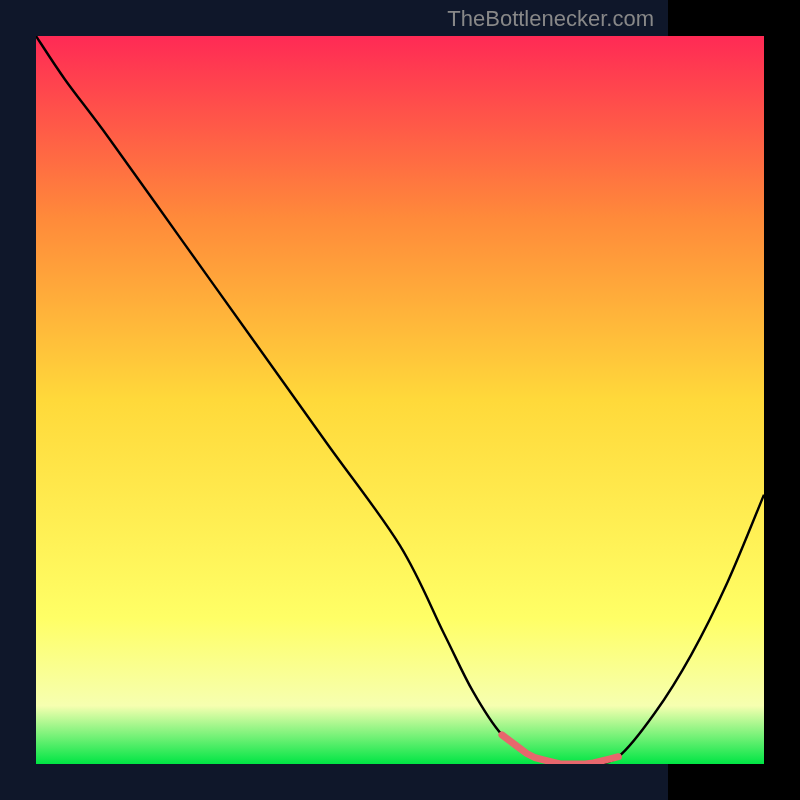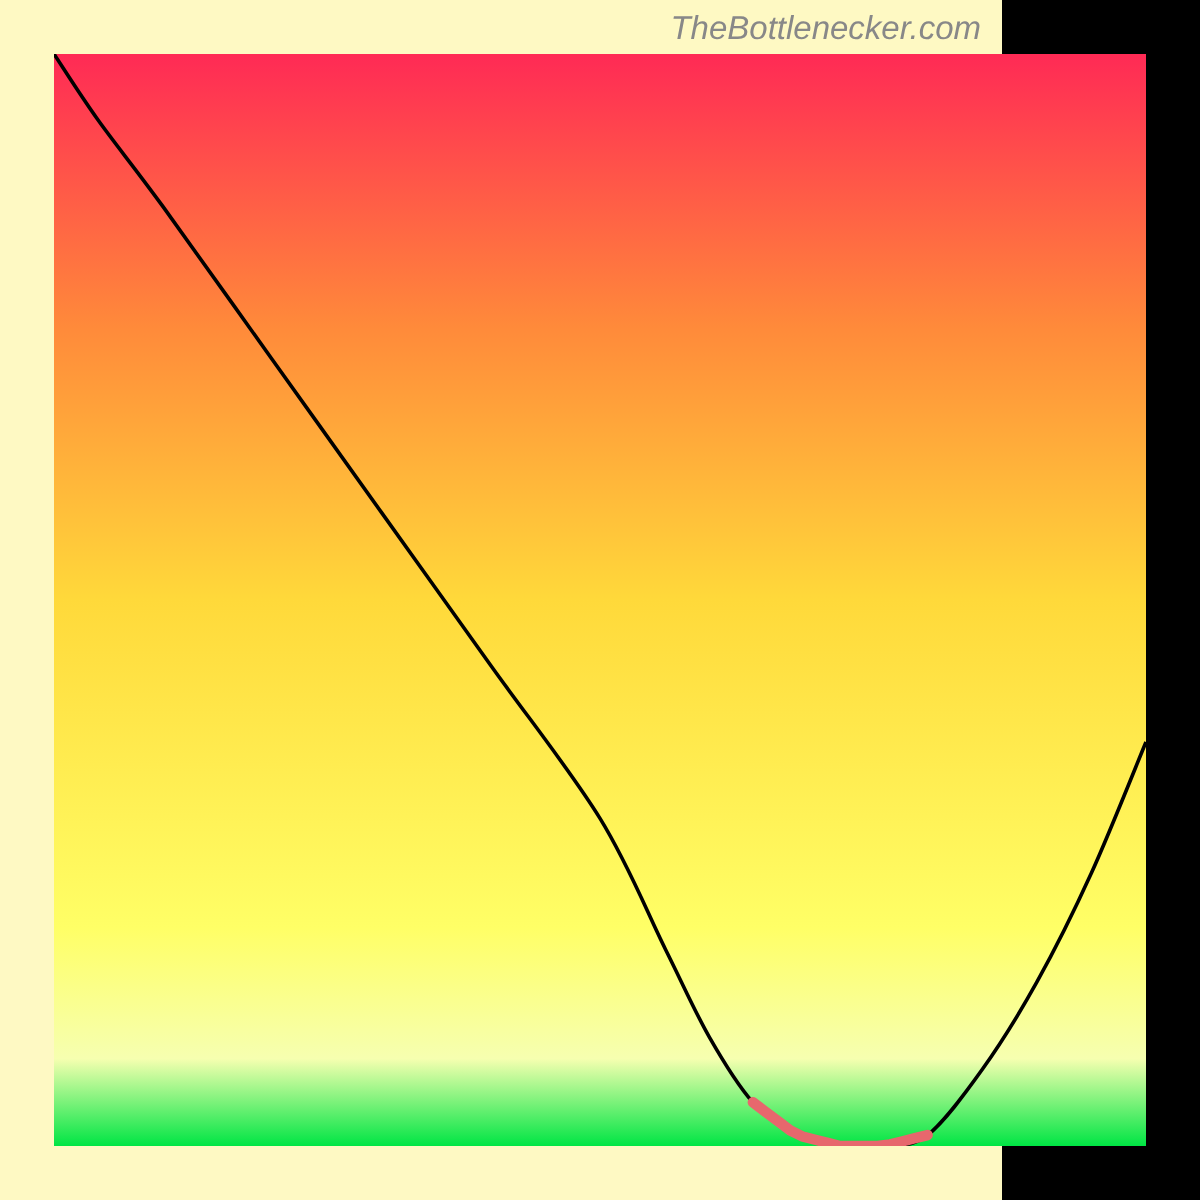--- a/index.html
+++ b/index.html
@@ -1,22 +1,21 @@
 <!DOCTYPE html>
 <html><head>
 <meta charset="utf-8">
 <style>
   * { margin: 0; padding: 0; box-sizing: border-box; }
   html, body { width: 800px; height: 800px; overflow: hidden; background: #000; }
   .container {
     width: 668px;
     height: 800px;
-    background: #fef9c3;
+    background: #0f172a;
     position: relative;
-    font-style: italic;
   }
   .watermark {
     position: absolute;
     top: 6px;
     right: 14px;
     color: #888;
     font-family: Arial, Helvetica, sans-serif;
     font-size: 22px;
     font-weight: 500;
     z-index: 10;

